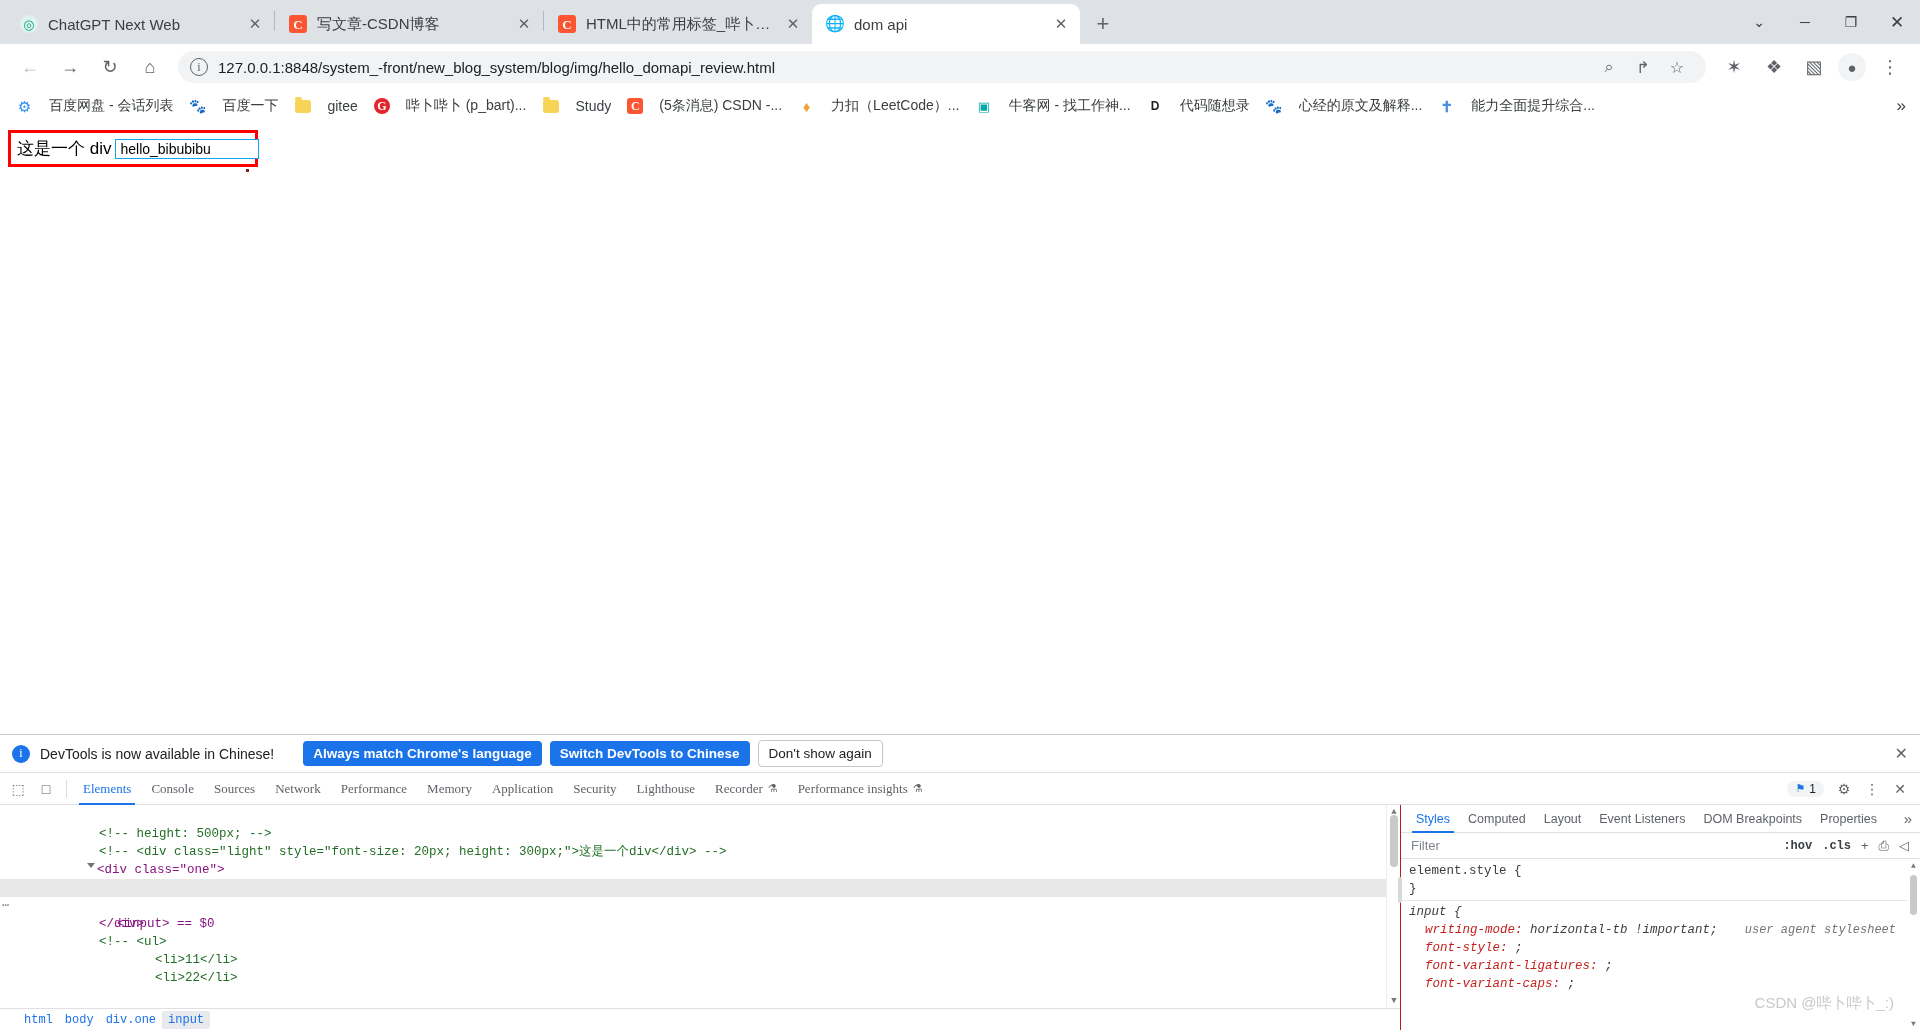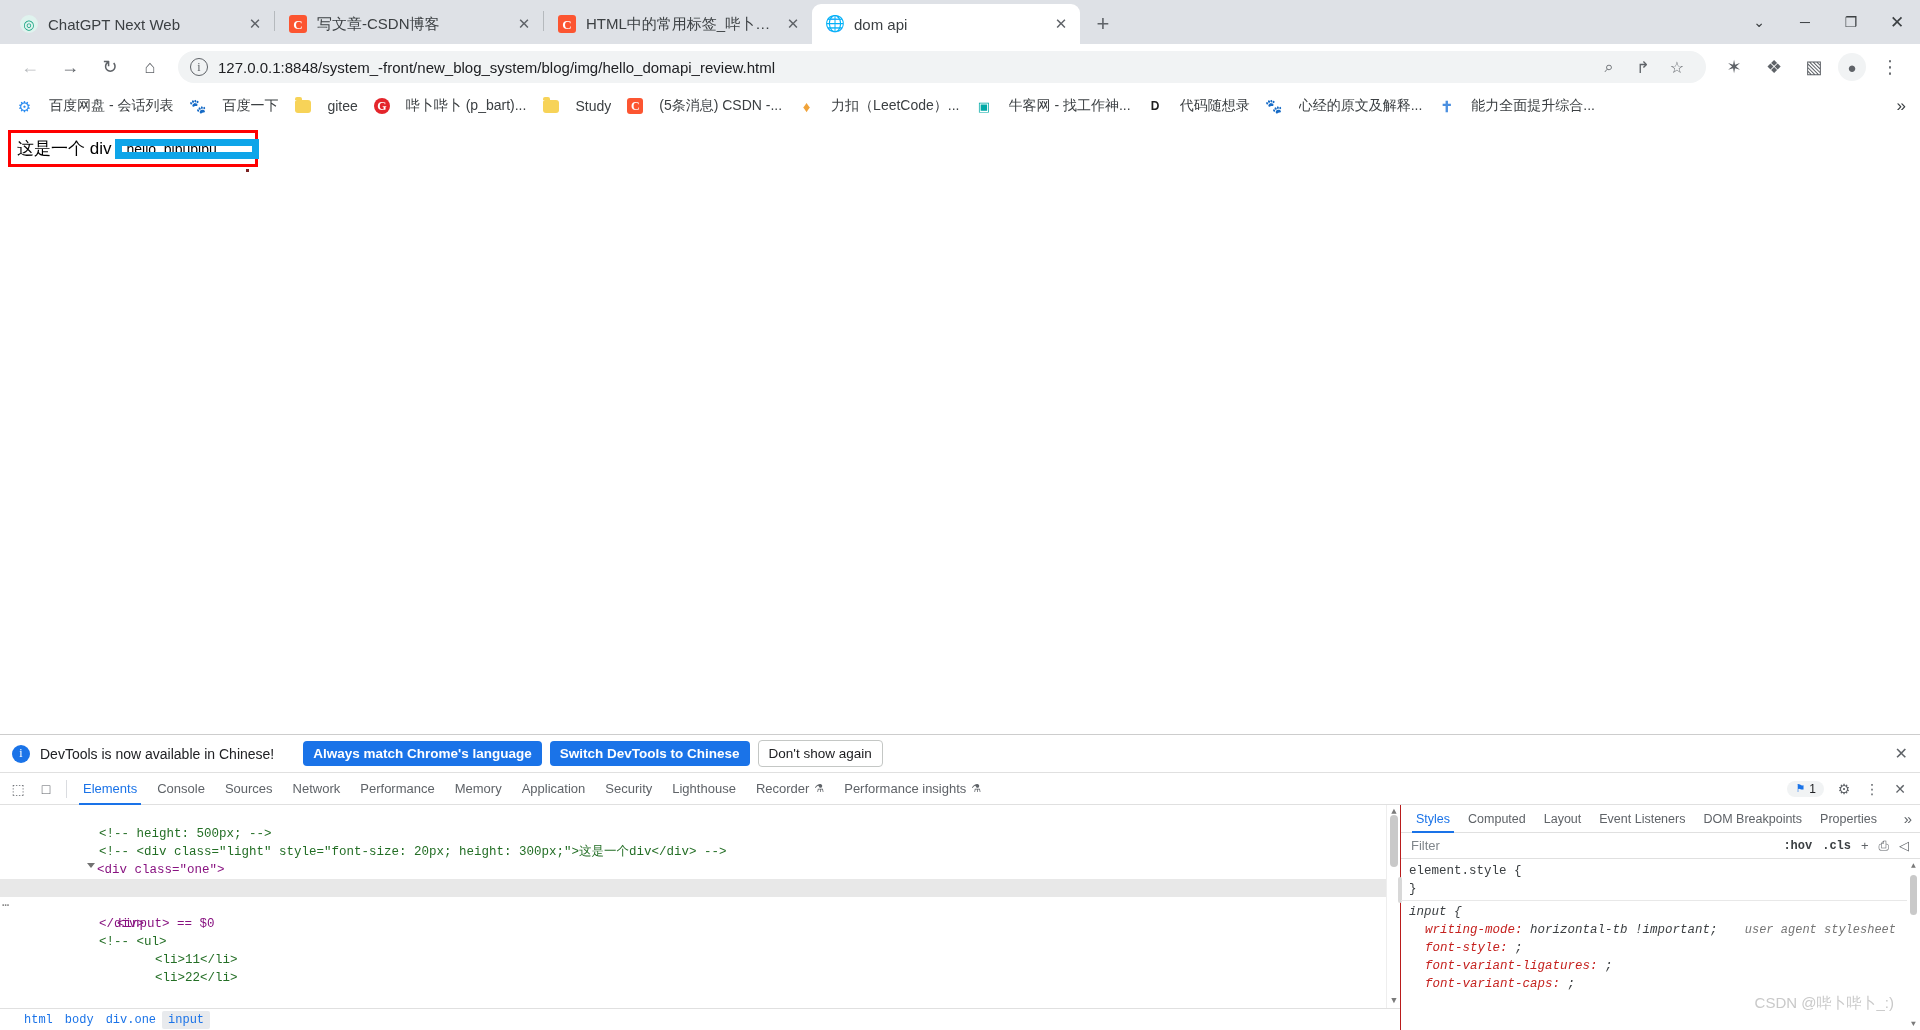--- a/index.html
+++ b/index.html
@@ -170,21 +170,21 @@
     padding: 4px 6px;
     width: 250px;
     display: flex;
     align-items: center;
     font-size: 17px;
     color: #000;
     background: #fff;
   }
   .red-div .lbl { white-space: nowrap; margin-right: 4px; }
   .red-div input {
-    border: 7px solid #0ea5e9; background: #fff; font-size: 14px;
+    border: 1px solid #0ea5e9; background: #fff; font-size: 14px;
     padding: 2px 4px; width: 144px; height: 20px;
     font-family: "Liberation Sans", sans-serif; color: #000;
   }
   .stray-dot {
     position: absolute; left: 246px; top: 47px; width: 3px; height: 3px;
     background: #7b2222;
   }
 
   
   .devtools {
@@ -222,21 +222,21 @@
     border-bottom: 1px solid #e0e0e0; font-size: 13px; color: #5f6368;
     flex: 0 0 auto; padding-left: 4px; background: #fff;
   }
   .dt-tool-icon {
     width: 28px; height: 26px; display: flex; align-items: center;
     justify-content: center; color: #5f6368; font-size: 14px;
   }
   .dt-vsep { width: 1px; height: 18px; background: #dadce0; margin: 0 6px; }
   .dt-tab {
     padding: 0 10px; height: 32px; display: flex; align-items: center;
-    white-space: nowrap; font-size: 13px; position: relative;
+    white-space: nowrap; font-size: 13px; position: relative; font-family: Liberation Serif, serif;
   }
   .dt-tab.active { color: #1a73e8; }
   .dt-tab.active:after {
     content: ""; position: absolute; left: 6px; right: 6px; bottom: 0;
     height: 2px; background: #1a73e8;
   }
   .dt-tab .beaker { margin-left: 5px; font-size: 11px; color: #5f6368; }
   .dt-right-icons {
     margin-left: auto; display: flex; align-items: center; padding-right: 6px;
   }

